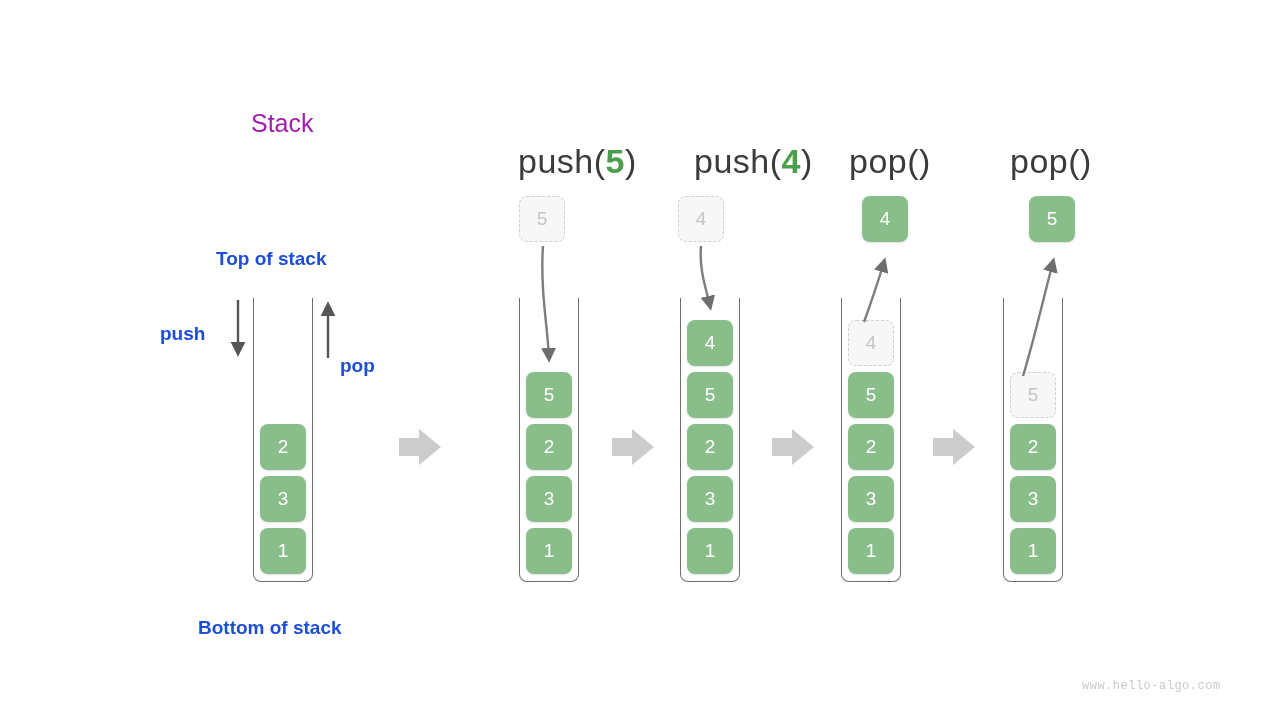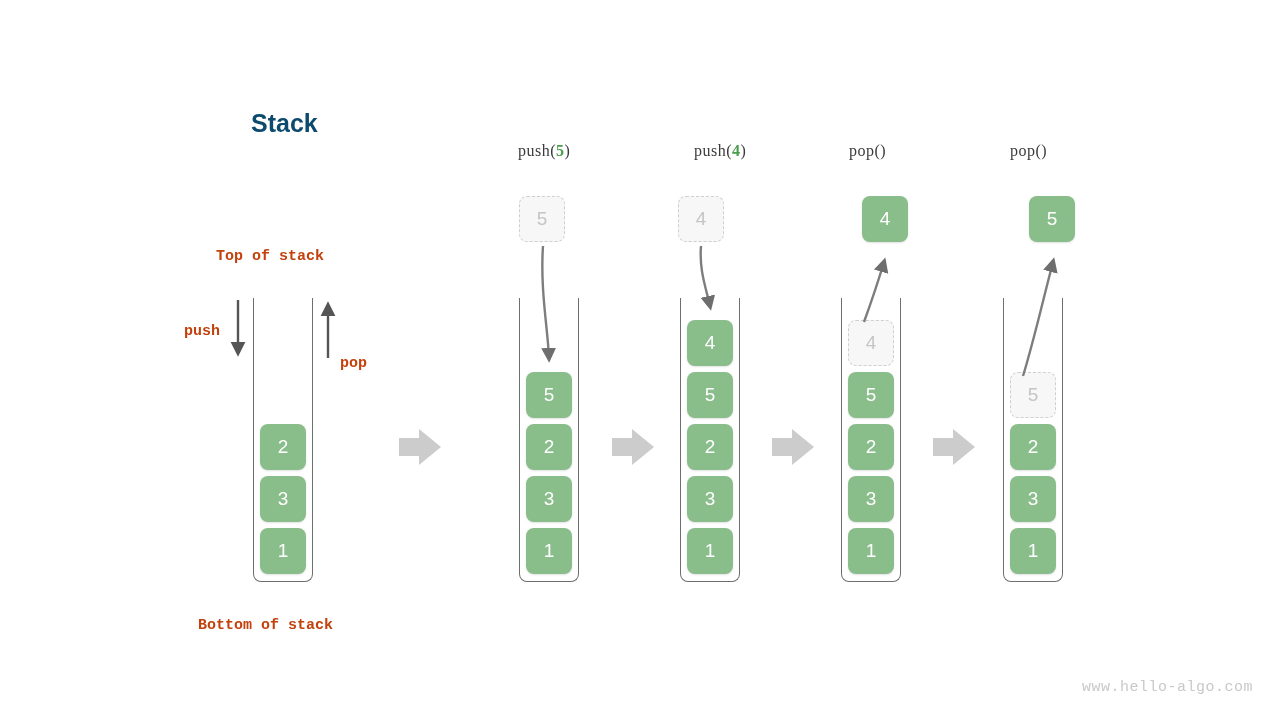--- a/index.html
+++ b/index.html
@@ -15,46 +15,46 @@
     width: 1280px;
     height: 720px;
     background: #ffffff;
     overflow: hidden;
   }
   .abs { position: absolute; }
 
   
   .stack-title {
     font-family: "Liberation Sans", sans-serif;
+    font-weight: normal;
+    font-size: 25px;
+    color: #a21caf;
+    letter-spacing: 0px;
+    white-space: nowrap;
+  }
+  .bold-label {
+    font-family: Liberation Sans, sans-serif;
     font-weight: bold;
-    font-size: 25px;
-    color: #0c4a6e;
-    letter-spacing: 0px;
-    white-space: nowrap;
-  }
-  .bold-label {
-    font-family: Liberation Mono, monospace;
-    font-weight: bold;
-    font-size: 15px;
-    color: #c2410c;
+    font-size: 19px;
+    color: #1d4ed8;
     white-space: nowrap;
   }
   .op-header {
-    font-family: Liberation Serif, serif;
-    font-size: 16px;
+    font-family: Liberation Sans, sans-serif;
+    font-size: 34px;
     color: #3b3b3b;
     white-space: nowrap;
     letter-spacing: 0.5px;
     text-align: right;
   }
   .op-header .arg { color: #4b9e4b; font-weight: bold; }
 
   .watermark {
     font-family: "Liberation Mono", "DejaVu Sans Mono", monospace;
-    font-size: 15px;
+    font-size: 12px;
     color: #c9c9c9;
     white-space: nowrap;
     letter-spacing: 0.5px;
   }
 
   
   .stack-container {
     width: 60px;
     height: 284px;
     box-sizing: border-box;
@@ -101,21 +101,21 @@
 <body>
 
 <div id="canvas">
 
   <div class="abs stack-title" style="left:251px; top:109px;">Stack</div>
 
   <div class="abs bold-label" style="left:216px; top:248px;">Top of stack</div>
 
   <div class="abs bold-label" style="left:198px; top:617px;">Bottom of stack</div>
 
-  <div class="abs bold-label" style="left:184px; top:323px;text-align:center;">push</div>
+  <div class="abs bold-label" style="left:160px; top:323px;text-align:center;">push</div>
 
   <div class="abs bold-label" style="left:340px; top:323px;margin-top:32px;">pop</div>
 
   <div class="abs stack-container" style="left:253px; top:298px;"></div>
 
   <div class="abs cell filled" style="left:260px; top:424px;">2</div>
   <div class="abs cell filled" style="left:260px; top:476px;">3</div>
   <div class="abs cell filled" style="left:260px; top:528px;">1</div>
 
   <div class="abs op-header" style="left:518px; top:142px;"><span>push(</span><span class="arg">5</span><span>)</span></div>

